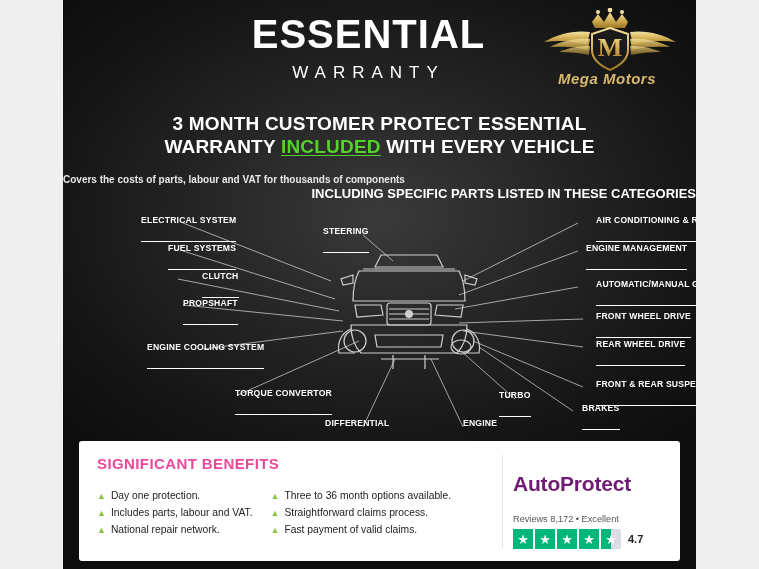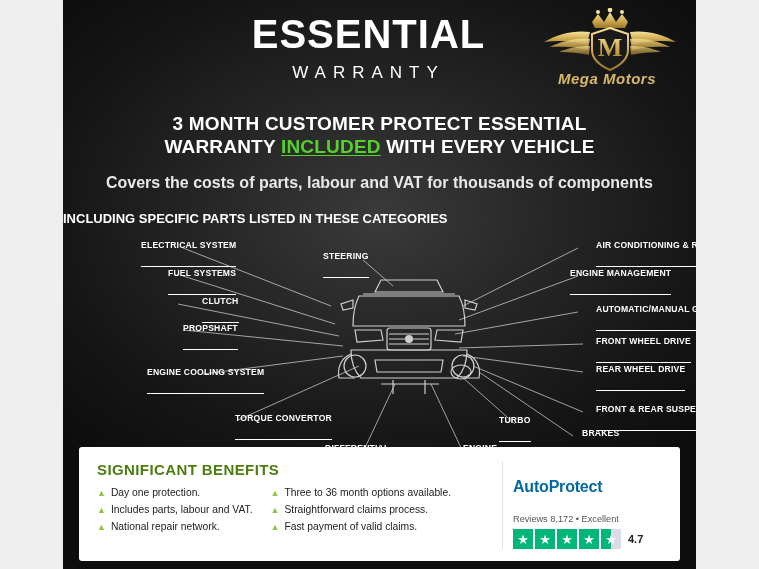--- a/index.html
+++ b/index.html
@@ -77,32 +77,32 @@
     letter-spacing: 0.2px;
     margin-top: 12px;
     padding: 0 36px;
   }
   .hl-included {
     color: #54d12b;
     text-decoration: underline;
     text-underline-offset: 2px;
   }
   .sub1 {
-    text-align: center;
+    text-align: left;
     color: #e8e8e8;
-    font-size: 16px;
+    font-size: 10px;
     font-weight: bold;
     margin-top: 16px;
   }
   .sub2 {
-    text-align: left;
+    text-align: right;
     color: #ffffff;
     font-size: 13px;
     font-weight: bold;
-    margin-top: 19px;
+    margin-top: 1px;
   }
   
   .diagram {
     position: relative;
     margin-top: 8px;
     height: 252px;
   }
   .diagram svg.lines {
     position: absolute;
     left: 0; top: 0;
@@ -123,25 +123,25 @@
     position: absolute;
     left: 16px; bottom: 8px;
     width: 601px;
     background: #ffffff;
     border-radius: 3px;
     padding: 14px 18px 12px 18px;
     display: flex;
   }
   .ben-left { flex: 1 1 auto; }
   .ben-title {
-    color: #4d7c0f;
+    color: #ec4899;
     font-size: 15px;
     font-weight: bold;
     letter-spacing: 0.4px;
-    margin-bottom: 9px;
+    margin-bottom: 18px;
   }
   .ben-cols { display: flex; gap: 18px; }
   .ben-col { display: flex; flex-direction: column; gap: 4px; }
   .ben-item {
     display: flex;
     align-items: flex-start;
     gap: 5px;
     color: #222222;
     font-size: 10.3px;
     line-height: 1.25;
@@ -153,22 +153,22 @@
     line-height: 1.4;
   }
   .ben-right {
     width: 160px;
     flex: 0 0 160px;
     padding-left: 10px;
     border-left: 1px solid #e2e2e2;
     text-align: left;
   }
   .ap-title {
-    color: #0369a1;
-    font-size: 16px;
+    color: #701a75;
+    font-size: 21px;
     font-weight: bold;
     letter-spacing: -0.2px;
     margin-top: 17px;
   }
   .ap-sub {
     color: #555555;
     font-size: 9.2px;
     margin-top: 18px;
     margin-bottom: 5px;
   }
@@ -297,21 +297,21 @@
       <div class="lbl" style="left:78px; top:6px;">ELECTRICAL SYSTEM</div>
       <div class="lbl" style="left:105px; top:34px;">FUEL SYSTEMS</div>
       <div class="lbl" style="left:139px; top:62px;">CLUTCH</div>
       <div class="lbl" style="left:120px; top:89px;">PROPSHAFT</div>
       <div class="lbl" style="left:84px; top:133px;">ENGINE COOLING SYSTEM</div>
       <div class="lbl" style="left:172px; top:179px;">TORQUE CONVERTOR</div>
 
       <div class="lbl" style="left:260px; top:17px;">STEERING</div>
 
       <div class="lbl" style="left:533px; top:6px;">AIR CONDITIONING &amp; RE-GAS</div>
-      <div class="lbl" style="left:507px; top:34px;">ENGINE MANAGEMENT</div>
+      <div class="lbl" style="left:523px; top:34px;">ENGINE MANAGEMENT</div>
       <div class="lbl" style="left:533px; top:70px;">AUTOMATIC/MANUAL GEARBOX</div>
       <div class="lbl" style="left:533px; top:102px;">FRONT WHEEL DRIVE</div>
       <div class="lbl" style="left:533px; top:130px;">REAR WHEEL DRIVE</div>
       <div class="lbl" style="left:533px; top:170px;">FRONT &amp; REAR SUSPENSION</div>
       <div class="lbl" style="left:519px; top:194px;">BRAKES</div>
 
       <div class="lbl" style="left:262px; top:209px;">DIFFERENTIAL</div>
       <div class="lbl" style="left:400px; top:209px;">ENGINE</div>
       <div class="lbl" style="left:436px; top:181px;text-align:right;">TURBO</div>
     </div>

